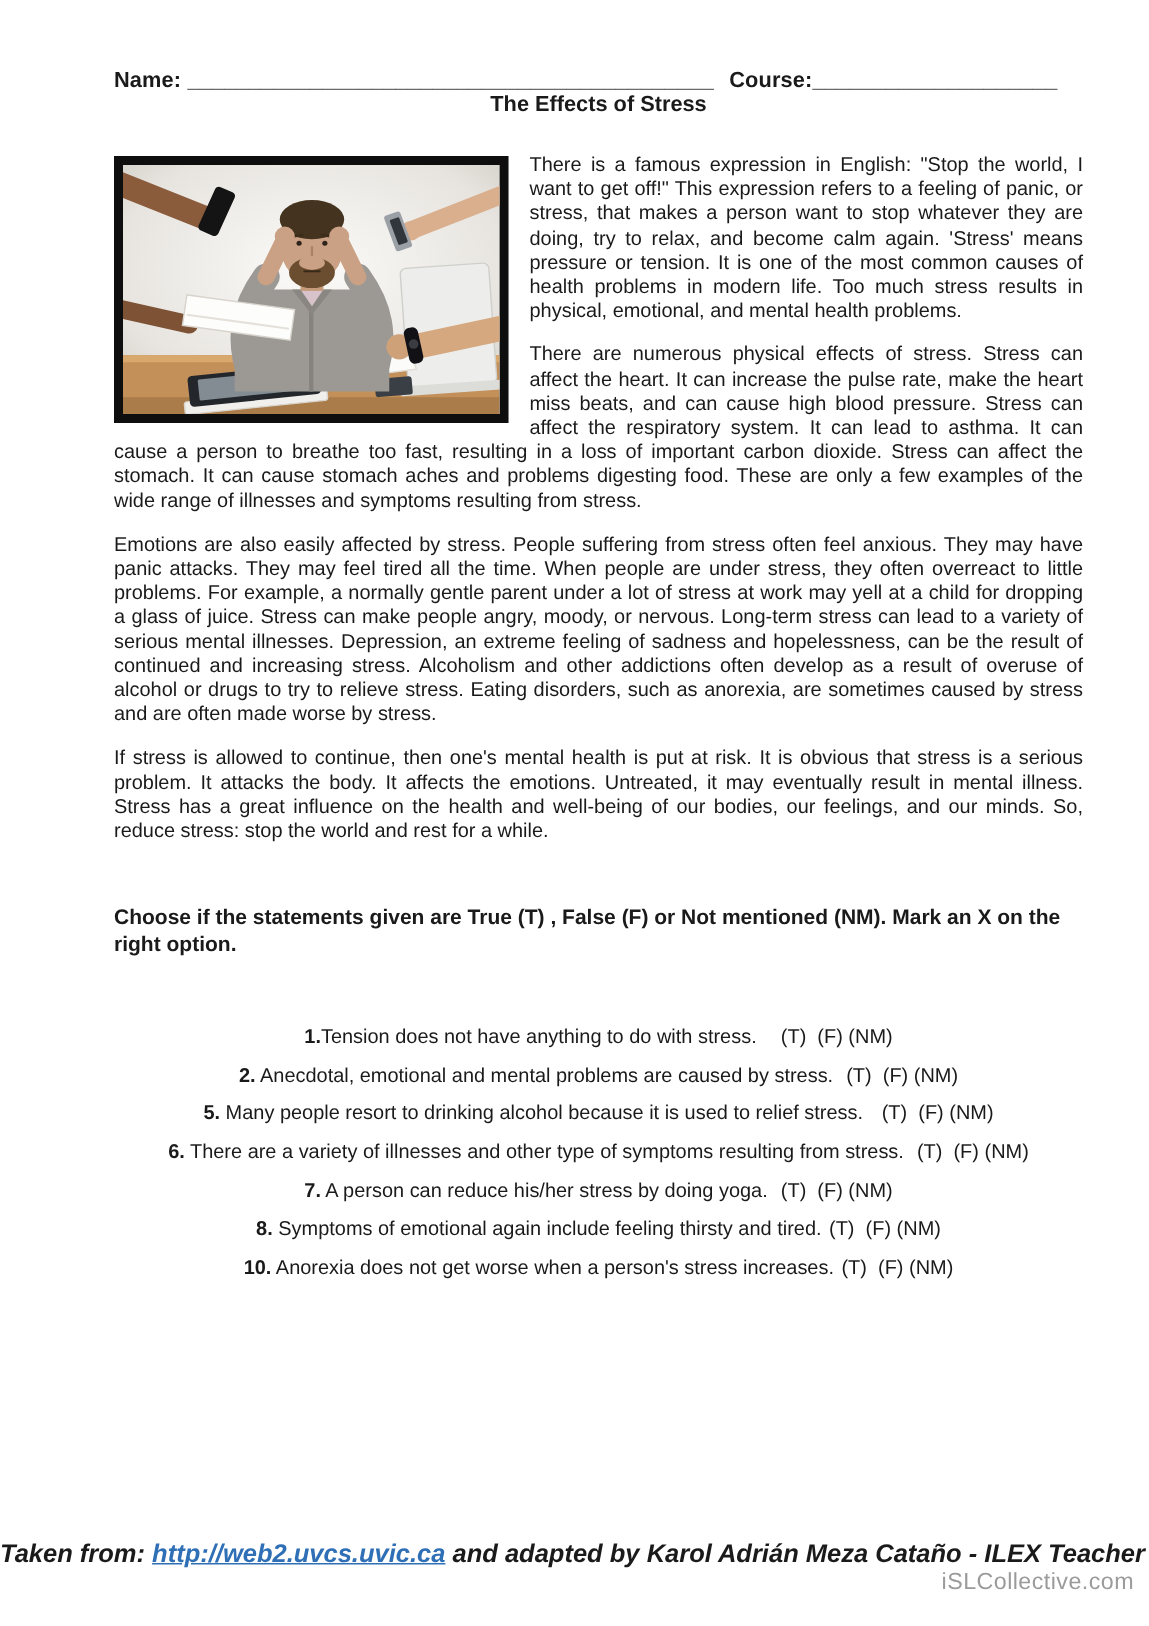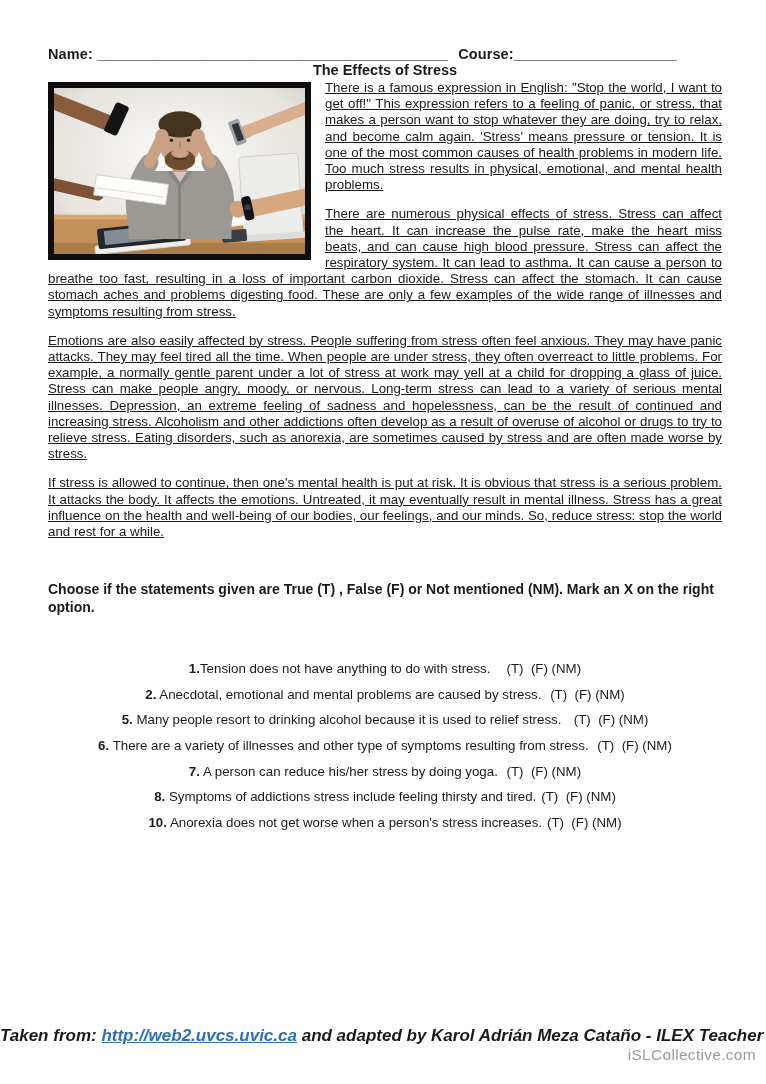--- a/index.html
+++ b/index.html
@@ -7,29 +7,29 @@
     --watermark-gray:#9b9b9b;
     --text-black:#1a1a1a;
   }
   *{box-sizing:border-box;margin:0;padding:0;}
   html,body{background:#ffffff;}
   body{
     width:766px;height:1084px;position:relative;overflow:hidden;
     font-family:"Liberation Sans","DejaVu Sans",sans-serif;
     color:var(--text-black);
   }
-  .page{padding:46px 44px 0 48px;}
+  .page{padding:46px 44px 0 76px;}
   
   .header-row{font-size:14.5px;font-weight:bold;white-space:nowrap;letter-spacing:.1px;}
   .blank-line{font-weight:bold;}
   .course-group{margin-left:6px;}
   
   .doc-title{text-align:center;font-size:14.5px;font-weight:bold;}
   
-  .article{margin-top:2px;text-decoration:underline;}
+  .article{margin-top:24px;}
   .photo-frame{
     float:left;width:263px;height:178px;border:6px solid #0e0e0e;
     margin:2px 14px 6px 0;background:#e9e7e3;
   }
   .photo-frame svg{display:block;width:100%;height:100%;}
   .article p{
     font-size:13.3px;line-height:16.2px;text-align:justify;margin-bottom:13px;
   }
   
   .instructions{
@@ -162,21 +162,21 @@
   </div>
 
   <div class="instructions">Choose if the statements given are True (T) , False (F)  or Not mentioned (NM).  Mark an X on the right option.</div>
 
   <div class="statements">
     <div class="statement"><b>1.</b><span>Tension does not have anything to do with stress.</span><span class="statement-options">   (T)  (F) (NM)</span></div>
     <div class="statement"><b>2.</b><span> Anecdotal, emotional and mental problems are caused by stress.</span><span class="statement-options"> (T)  (F) (NM)</span></div>
     <div class="statement"><b>5.</b><span> Many people resort to drinking alcohol because it is used to relief stress.</span><span class="statement-options">  (T)  (F) (NM)</span></div>
     <div class="statement"><b>6.</b><span> There are a variety of illnesses and other type of symptoms resulting from stress.</span><span class="statement-options"> (T)  (F) (NM)</span></div>
     <div class="statement"><b>7.</b><span> A person can reduce his/her stress by doing yoga.</span><span class="statement-options"> (T)  (F) (NM)</span></div>
-    <div class="statement"><b>8.</b><span> Symptoms of addictions stress include feeling thirsty and tired.</span><span class="statement-options">(T)  (F) (NM)</span></div>
+    <div class="statement"><b>8.</b><span> Symptoms of emotional again include feeling thirsty and tired.</span><span class="statement-options">(T)  (F) (NM)</span></div>
     <div class="statement"><b>10.</b><span> Anorexia does not get worse when a person's stress increases.</span><span class="statement-options">(T)  (F) (NM)</span></div>
   </div>
 
 </div>
 
 <div class="footer"><span>Taken from: </span><a>http://web2.uvcs.uvic.ca</a><span> and adapted by Karol Adrián Meza Cataño - ILEX Teacher</span></div>
 
 <div class="watermark">iSLCollective.com</div>
 
 </body></html>

